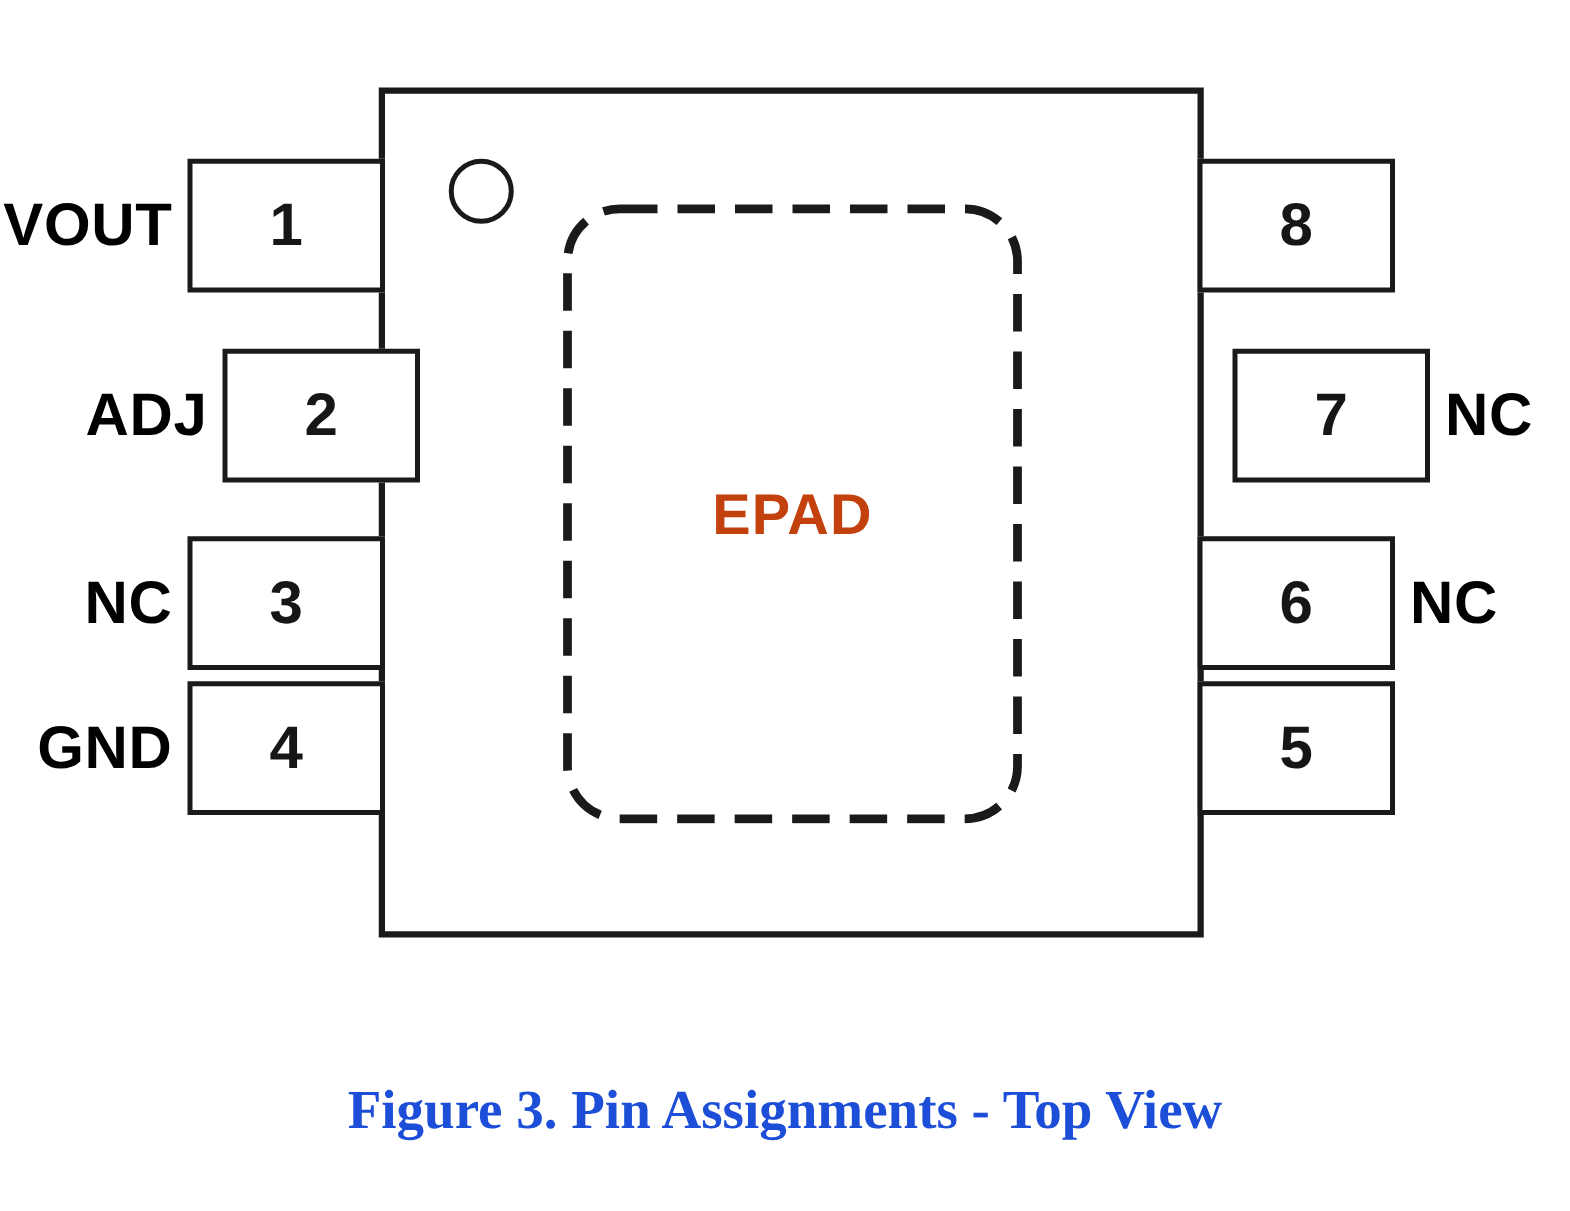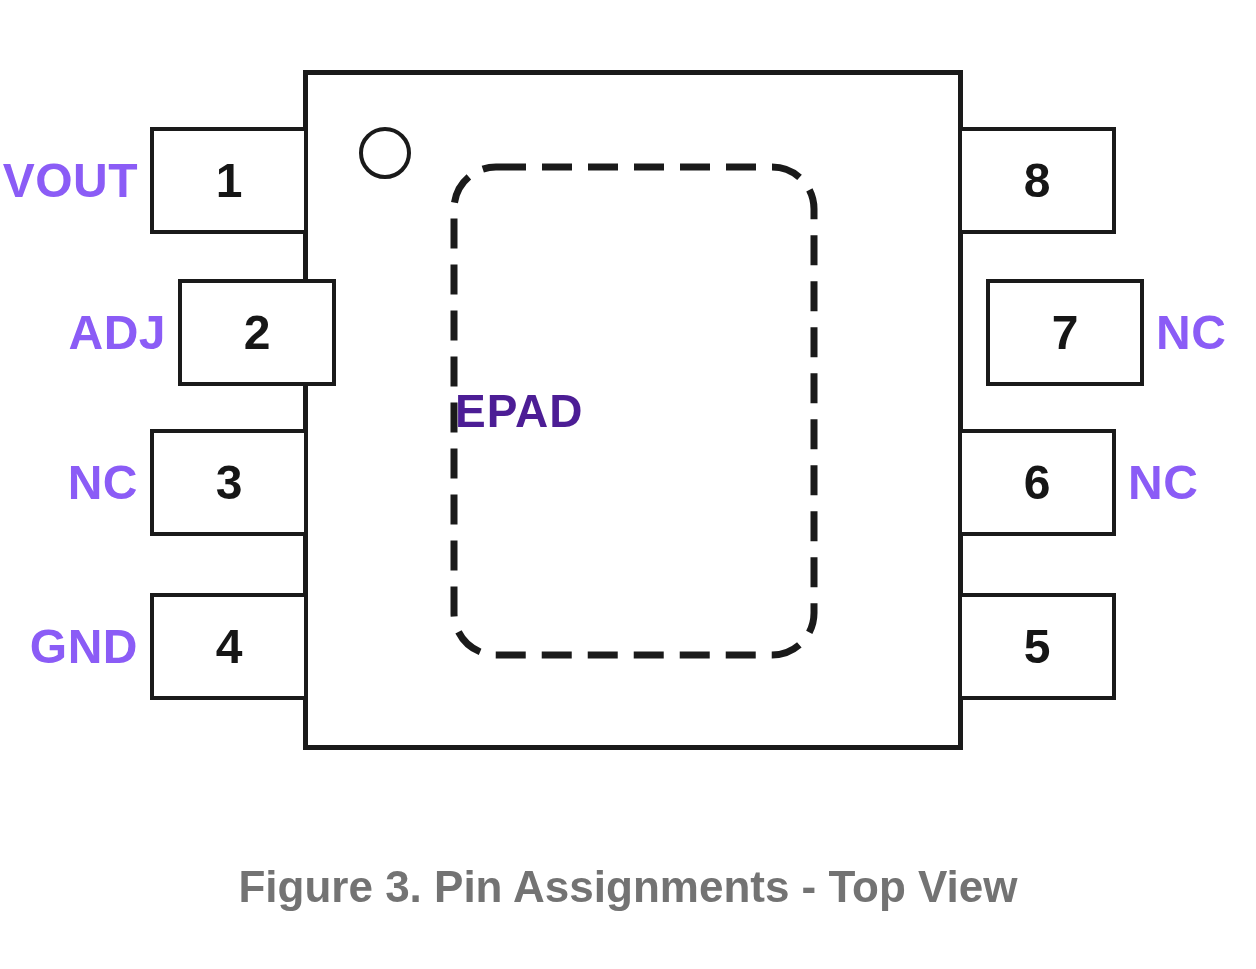--- a/index.html
+++ b/index.html
@@ -42,25 +42,25 @@
     left: 450px;
     top: 163px;
     width: 368px;
     height: 496px;
   }
   .epad-label {
     position: absolute;
     left: 455px;
     top: 384px;
     width: 358px;
-    text-align: left;
+    text-align: center;
     font-size: 46px;
     font-weight: bold;
     letter-spacing: 1px;
-    color: #4c1d95;
+    color: #c2410c;
   }
   .pin-box {
     position: absolute;
     width: 158px;
     height: 107px;
     border: 4px solid #1a1a1a;
     box-sizing: border-box;
     background: #ffffff;
     display: flex;
     align-items: center;
@@ -71,38 +71,39 @@
   }
   .pin-box.left  { left: 150px; }
   .pin-box.right { left: 958px; }
   .pin-label {
     position: absolute;
     height: 107px;
     display: flex;
     align-items: center;
     font-size: 48px;
     font-weight: bold;
-    color: #8b5cf6;
+    color: #000000;
     letter-spacing: 0.5px;
   }
   .pin-label.left  { left: 0px;    width: 138px; justify-content: flex-end; }
   .pin-label.right { left: 1128px; width: 126px; justify-content: flex-start; }
   .row-1 { top: 127px; }
   .row-2 { top: 279px; margin-left: 28px; }
   .row-3 { top: 429px; }
-  .row-4 { top: 593px; }
+  .row-4 { top: 545px; }
   .caption {
     position: absolute;
     left: 8px;
     top: 862px;
     width: 1240px;
     text-align: center;
     font-size: 44px;
     font-weight: bold;
-    color: #737373;
+    color: #1d4ed8;
+    font-family: Liberation Serif, serif;
   }
 </style>
 </head>
 <body>
 
 <div class="stage">
 
   <div class="ic-body"></div>
 
   <div class="pin1-circle"></div>

